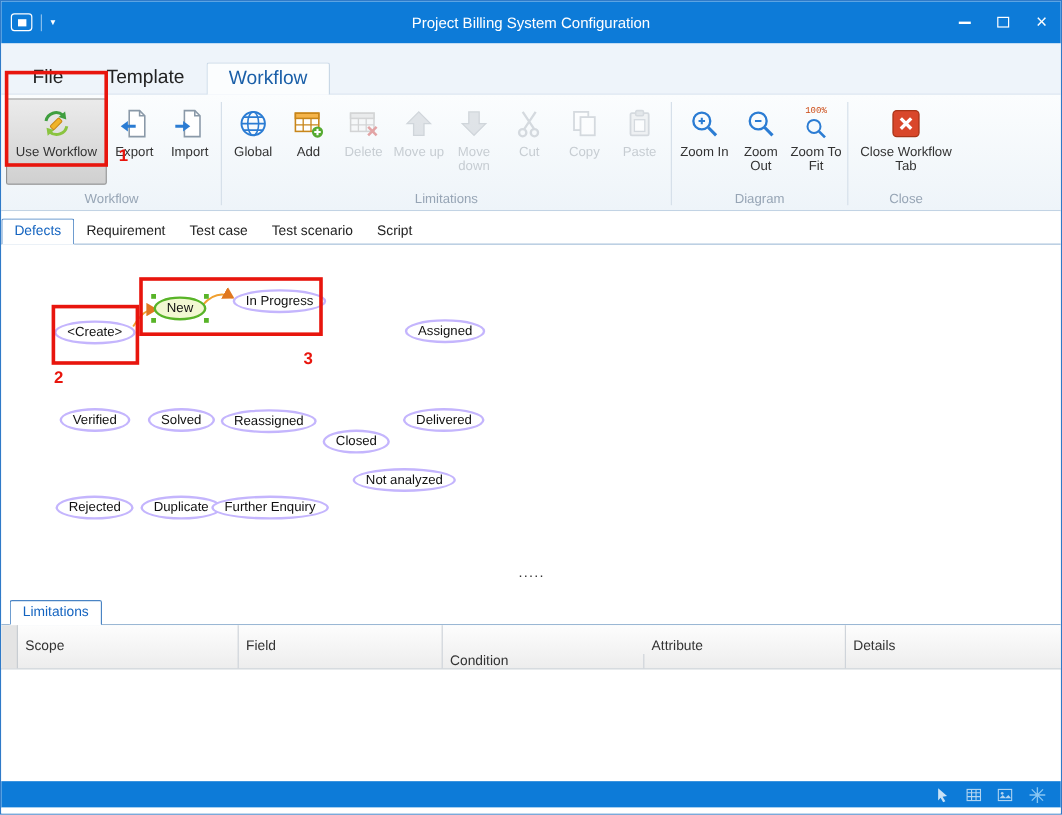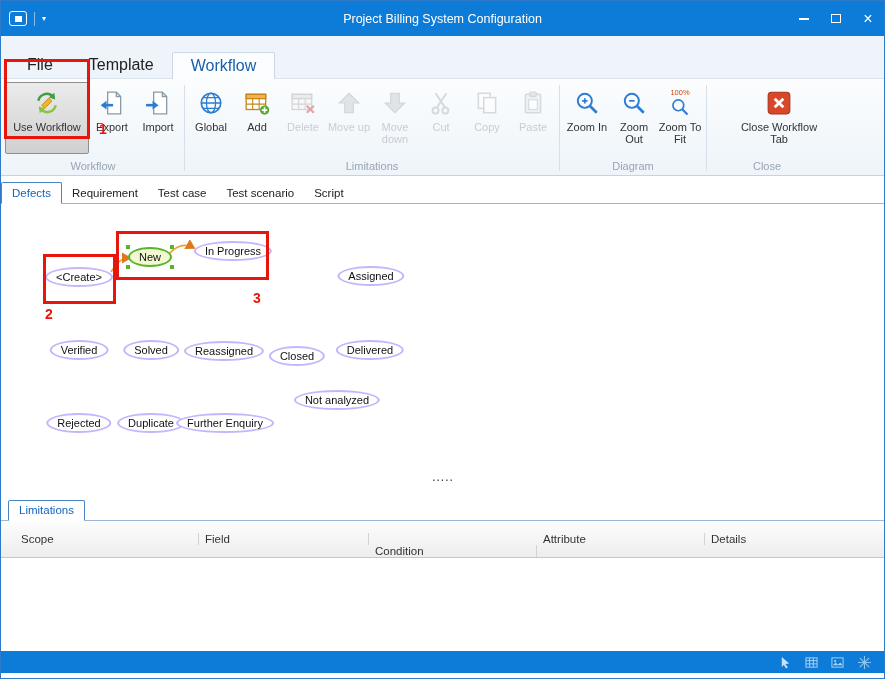--- a/index.html
+++ b/index.html
@@ -44,23 +44,23 @@
   .rgroup-label { text-align:center; font-size:11px; color:#97a5b5; padding:1px 0 3px; }
   .rsep { width:1px; background:#d6e0ea; margin:4px 1px; }
   .rbtn { width:46px; min-height:72px; display:flex; flex-direction:column; align-items:center;
           gap:2px; padding-top:4px; font-size:11px; color:#333; text-align:center;
           border:1px solid transparent; border-radius:2px; }
   .rbtn .lbl { line-height:12px; }
   .rbtn.pressed { background:linear-gradient(#ebebeb,#d0d0d0); border-color:#8f8f8f; }
   .rbtn.disabled { opacity:.5; }
   .rbtn.disabled .lbl { color:#9aa2aa; }
   .rbtn.wide { width:84px; }
-  .rbtn.xwide { width:90px;margin-left:24px; }
+  .rbtn.xwide { width:90px; }
   .rbtn.w48 { width:48px; }
-  .ric { height:32px; display:flex; align-items:center; justify-content:flex-start; }
+  .ric { height:32px; display:flex; align-items:center; justify-content:flex-start;font-family:Liberation Mono, monospace; }
   .zf { display:flex; flex-direction:column; align-items:center; line-height:8px; }
   .zf .badge { font-size:7.5px; color:#cc4a14; }
 
   
   .doc-tabs { flex:0 0 28px; display:flex; align-items:flex-end; background:#fff;
               border-bottom:1px solid #9ab7d4; }
   .dtab { padding:4px 10px 4px; font-size:11.5px; color:#222; }
   .dtab.active { border:1px solid #4a84c4; border-bottom:1px solid #fff; margin-bottom:-1px;
                  color:#1464c0; background:#fff; border-radius:2px 2px 0 0; }
 
@@ -80,21 +80,21 @@
   .ann-rect { position:absolute; border:3px solid #e8150d; z-index:40; pointer-events:none; }
   .ann-num { position:absolute; color:#e8150d; font-weight:bold; font-size:14px; z-index:41; pointer-events:none; }
 
   
   .lim-tabs { flex:0 0 23px; display:flex; align-items:flex-end; padding-left:7px; background:#fff;
               border-bottom:1px solid #9ab7d4; }
   .ltab { padding:3px 10px 4px; font-size:11.5px; }
   .ltab.active { border:1px solid #4a84c4; border-bottom:1px solid #fff; margin-bottom:-1px;
                  color:#1464c0; background:#fff; border-radius:2px 2px 0 0; }
   .lim-header { flex:0 0 23px; display:flex; background:linear-gradient(#fdfdfd,#ededed);
-                border-bottom:1px solid #c0c8d0; font-size:11.5px; color:#333;align-items:center; }
+                border-bottom:1px solid #c0c8d0; font-size:11.5px; color:#333; }
   .gut { width:14px; background:#e4e4e4; border-right:1px solid #c8cdd2; }
   .col { display:flex; align-items:center; padding-left:6px; border-right:1px solid #cfd4da; }
   .col.c-scope { width:184px; } .col.c-field { width:170px; } .col.c-cond { width:168px;margin-top:24px; }
   .col.c-attr { width:168px; } .col.c-det { flex:1; border-right:none; }
   .lim-body { flex:1; background:#fff; }
 
   
   .statusbar { flex:0 0 22px; background:#0d7bd8; display:flex; align-items:center;
                justify-content:flex-end; padding-right:12px; gap:13px; }
   .sb-icon { display:flex; align-items:center; opacity:.85; }
@@ -336,21 +336,21 @@
       <path d="M 168 50 C 177 40, 186 40, 193 44" fill="none" stroke="#f0a030" stroke-width="1.6" marker-end="url(#ah)"></path>
     </svg>
 
     <div class="state" style="left:78px;top:73px">&lt;Create&gt;</div>
     <div class="state selected" style="left:149px;top:53px"><span>New</span><span class="hd tl"></span><span class="hd tr"></span><span class="hd bl"></span><span class="hd br"></span></div>
     <div class="state" style="left:232px;top:47px">In Progress</div>
     <div class="state" style="left:370px;top:72px">Assigned</div>
     <div class="state" style="left:78px;top:146px">Verified</div>
     <div class="state" style="left:150px;top:146px">Solved</div>
     <div class="state" style="left:223px;top:147px">Reassigned</div>
-    <div class="state" style="left:296px;top:152px">Closed</div>
+    <div class="state" style="left:296px;top:164px">Closed</div>
     <div class="state" style="left:369px;top:146px">Delivered</div>
     <div class="state" style="left:336px;top:196px">Not analyzed</div>
     <div class="state" style="left:78px;top:219px">Rejected</div>
     <div class="state" style="left:150px;top:219px">Duplicate</div>
     <div class="state" style="left:224px;top:219px">Further Enquiry</div>
 
     <div class="dots">.....</div>
 
     <div class="ann-rect" style="left:42px;top:50px;width:73px;height:50px"></div>
     <div class="ann-num" style="left:44px;top:102px">2</div>

